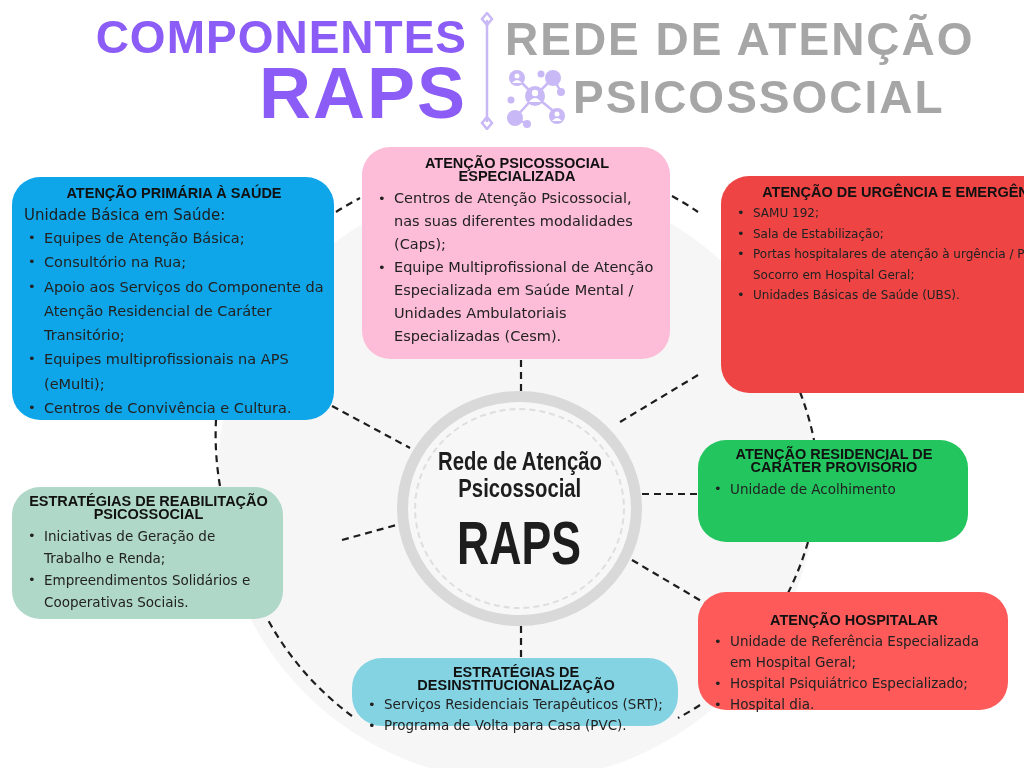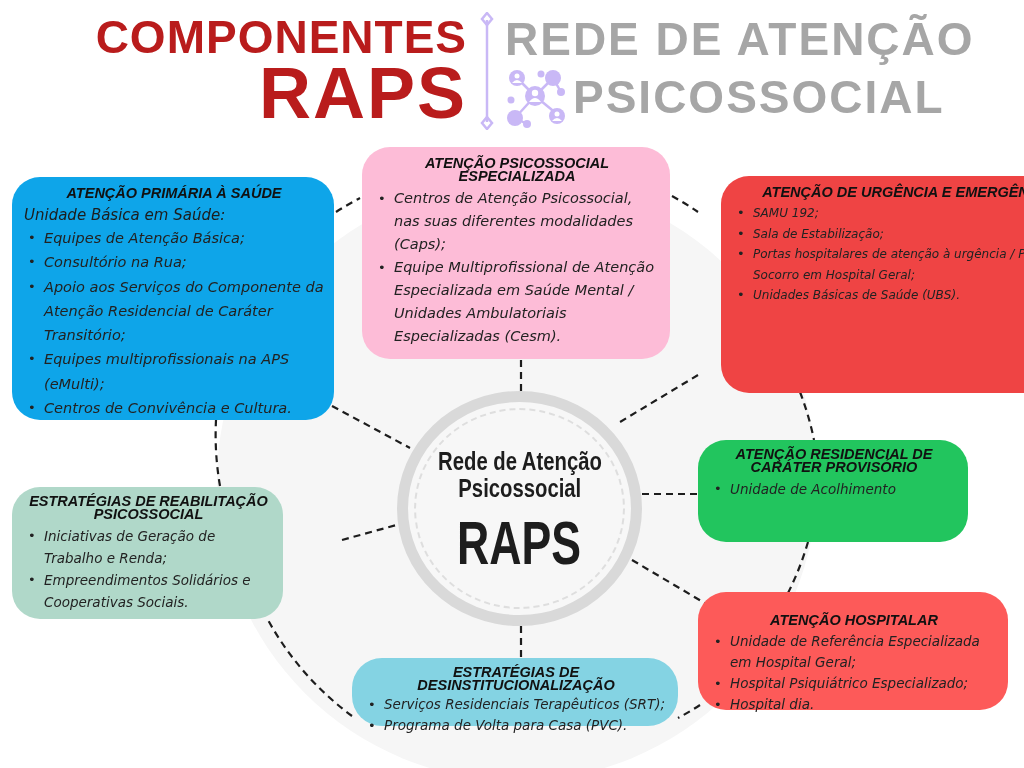--- a/index.html
+++ b/index.html
@@ -1,39 +1,39 @@
 <!DOCTYPE html>
 <html><head>
 <meta charset="utf-8">
 <style>
   * { box-sizing: border-box; margin: 0; padding: 0; }
   html, body { width: 1024px; height: 768px; background: #ffffff; overflow: hidden; }
   body { position: relative; font-family: "DejaVu Sans", sans-serif; color: #1d1d1d; }
 
   
-  .title-left { position: absolute; right: 557px; top: 14px; text-align: right; font-family: "Liberation Sans", sans-serif; font-weight: 900; color: #b91c1c; }
+  .title-left { position: absolute; right: 557px; top: 14px; text-align: right; font-family: "Liberation Sans", sans-serif; font-weight: 900; color: #8b5cf6; }
   .title-left .l1 { font-size: 46px; line-height: 46px; letter-spacing: 1px; font-weight: bold; }
   .title-left .l2 { font-size: 72px; line-height: 66px; letter-spacing: 2px; font-weight: bold; }
   .divider { position: absolute; left: 480px; top: 12px; width: 14px; height: 118px; }
   .title-right { position: absolute; left: 505px; top: 14px; font-family: "Liberation Sans", sans-serif; font-weight: bold; color: #a6a6a6; }
   .title-right .r1 { font-size: 46px; line-height: 50px; letter-spacing: 2px; }
   .title-right .r2 { font-size: 46px; line-height: 50px; letter-spacing: 2px; margin-left: 68px; margin-top: 8px; }
   .network-icon { position: absolute; left: 505px; top: 66px; width: 64px; height: 64px; }
 
   
   .bg-circle { position: absolute; left: 217px; top: 181px; width: 600px; height: 600px; border-radius: 50%; background: #f6f6f6; }
   svg.connectors { position: absolute; left: 0; top: 0; width: 1024px; height: 768px; }
 
   .center { position: absolute; left: 397px; top: 391px; width: 245px; height: 235px; border-radius: 50%; background: #f7f7f7; border: 11px solid #d9d9d9; display: flex; flex-direction: column; align-items: center; justify-content: center; }
   .center .inner-ring { position: absolute; left: 6px; top: 6px; right: 6px; bottom: 6px; border-radius: 50%; border: 2px dashed #dedede; }
   .center .c1 { font-family: "Liberation Sans", sans-serif; font-weight: bold; font-size: 26px; line-height: 27px; transform: scaleX(0.78); text-align: center; white-space: nowrap; margin-top: 8px; }
   .center .c2 { font-family: "Liberation Sans", sans-serif; font-weight: bold; font-size: 62px; line-height: 70px; transform: scaleX(0.72); margin-top: 6px; }
 
   
-  .card { position: absolute; border-radius: 28px; padding: 6px 10px 22px 12px; font-style: italic; }
+  .card { position: absolute; border-radius: 28px; padding: 6px 10px 22px 12px; }
   .card .ct { font-family: "Liberation Sans", sans-serif; font-weight: bold; font-size: 14.5px; line-height: 13px; text-align: center; color: #111; }
   .card .lead { font-size: 14px; line-height: 22px; }
   .card ul { list-style: none; }
   .card li { position: relative; padding-left: 20px; font-size: 13.5px; line-height: 22px; color: #222; }
   .card li::before { content: "\2022"; position: absolute; left: 4px; top: 0; font-size: 13px; }
 
   .c-aps  { left: 12px;  top: 177px; width: 322px; height: 243px; background: #0ea5e9; }
   .c-aps .ct { margin-top: 4px; margin-bottom: 4px; font-size: 14.5px; }
   .c-aps li { font-size: 14.5px; line-height: 24.3px; }
   .c-aps .lead { font-size: 15px; line-height: 22px; }

